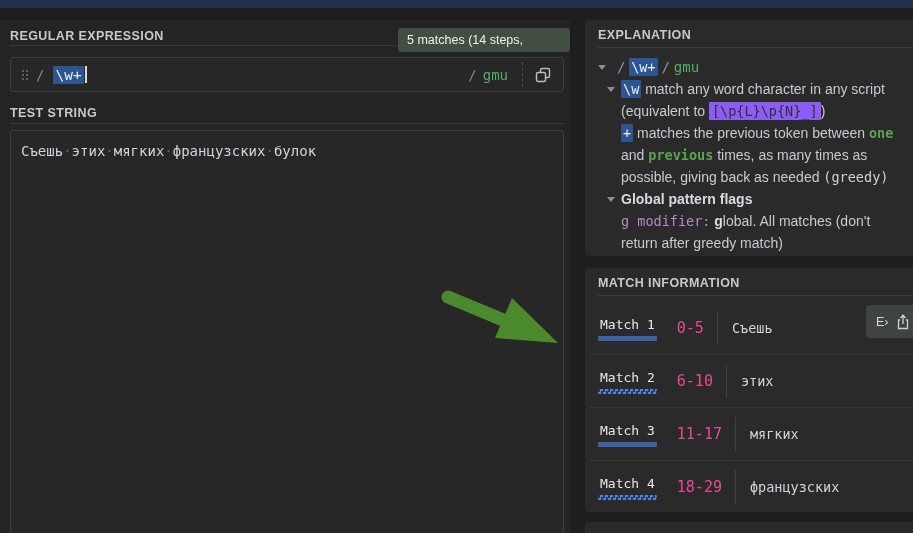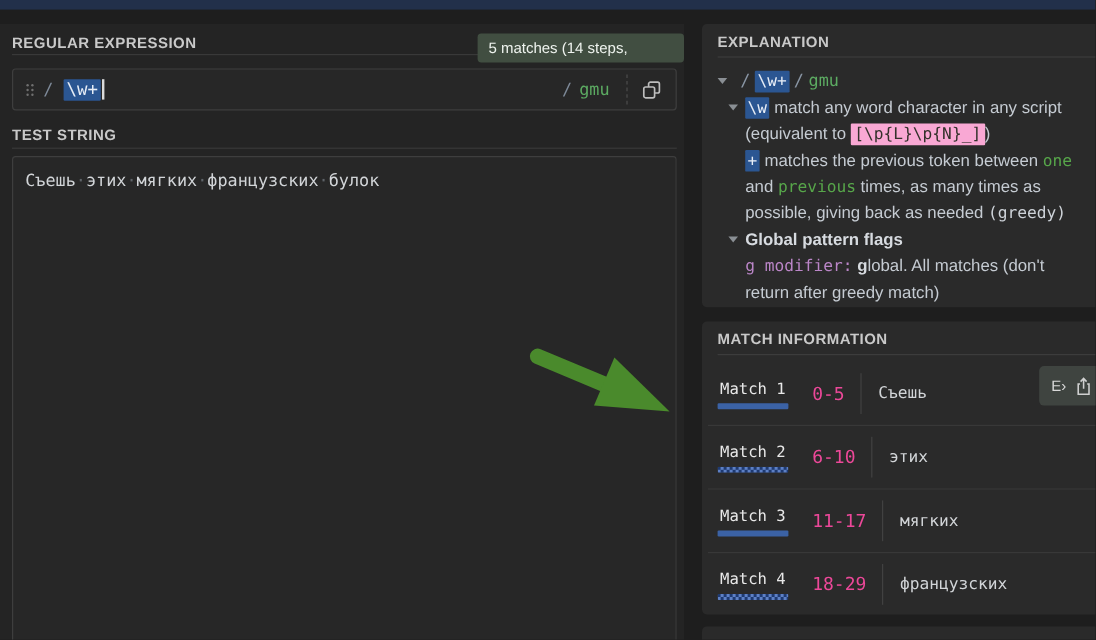--- a/index.html
+++ b/index.html
@@ -57,22 +57,22 @@
   .exp-line.lvl1 { padding-left: 0; }
   .tri { display: inline-block; width: 0; height: 0; border-left: 4px solid transparent;
     border-right: 4px solid transparent; border-top: 5px solid #8a8f94;
     margin-right: 7px; position: relative; top: -2px; }
   .tri.abs { position: absolute; left: 9px; top: 9px; margin: 0; }
   .tok { font-family: "DejaVu Sans Mono", monospace; font-size: 13.5px;
     background: #2b5692; color: #e8eef7; padding: 1px 2px; border-radius: 1px; }
   .code-slash { font-family: "DejaVu Sans Mono", monospace; color: #8a96a5; }
   .exp-flags { font-family: "DejaVu Sans Mono", monospace; color: #5cab62; }
   .gold { font-family: "DejaVu Sans Mono", monospace; font-size: 13.5px;
-    background: #f9a8d4; color: #33312b; padding: 1px 3px; border-radius: 1px; }
-  .green-em { font-family: "DejaVu Sans Mono", monospace; font-size: 13.5px; color: #57a64a; }
+    background: #8b5cf6; color: #33312b; padding: 1px 3px; border-radius: 1px; }
+  .green-em { font-family: "DejaVu Sans Mono", monospace; font-size: 13.5px; color: #57a64a; font-weight: bold; }
   .mono-plain { font-family: "DejaVu Sans Mono", monospace; font-size: 13.5px; color: #ced3d9; }
   .purple { font-family: "DejaVu Sans Mono", monospace; font-size: 13.5px; color: #bb86c8; }
   .bold-white { font-weight: 700; color: #d7dbe0; }
 
   .card-matches { top: 268px; height: 244px; }
   .match-rows { position: absolute; left: 0; right: 0; top: 33px; }
   .match-row { height: 53px; display: flex; align-items: center; padding-left: 13px;
     position: relative; }
   .match-row + .match-row::before { content: ""; position: absolute; left: 5px; right: 0;
     top: 0; height: 1px; background: #383838; }

